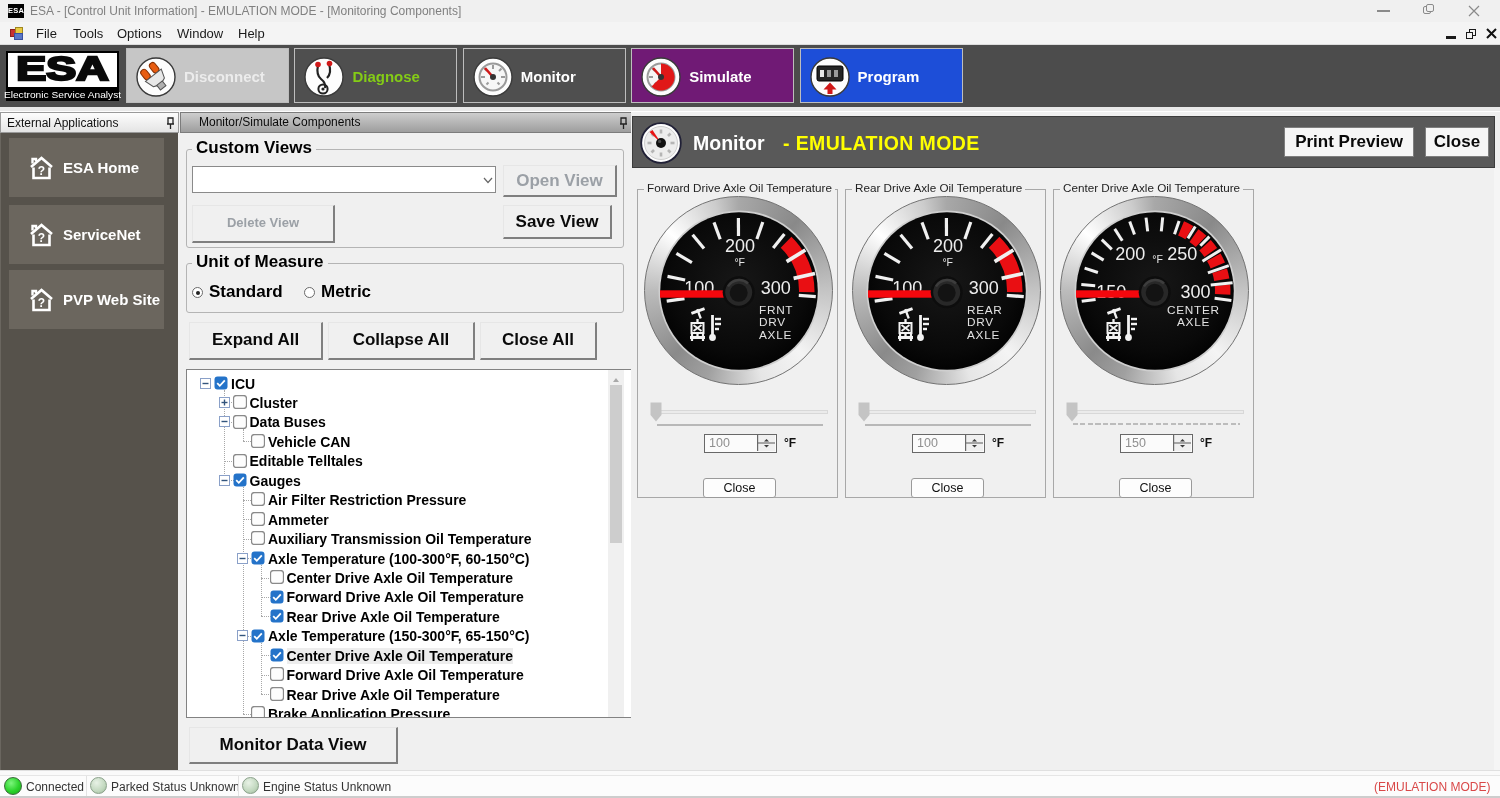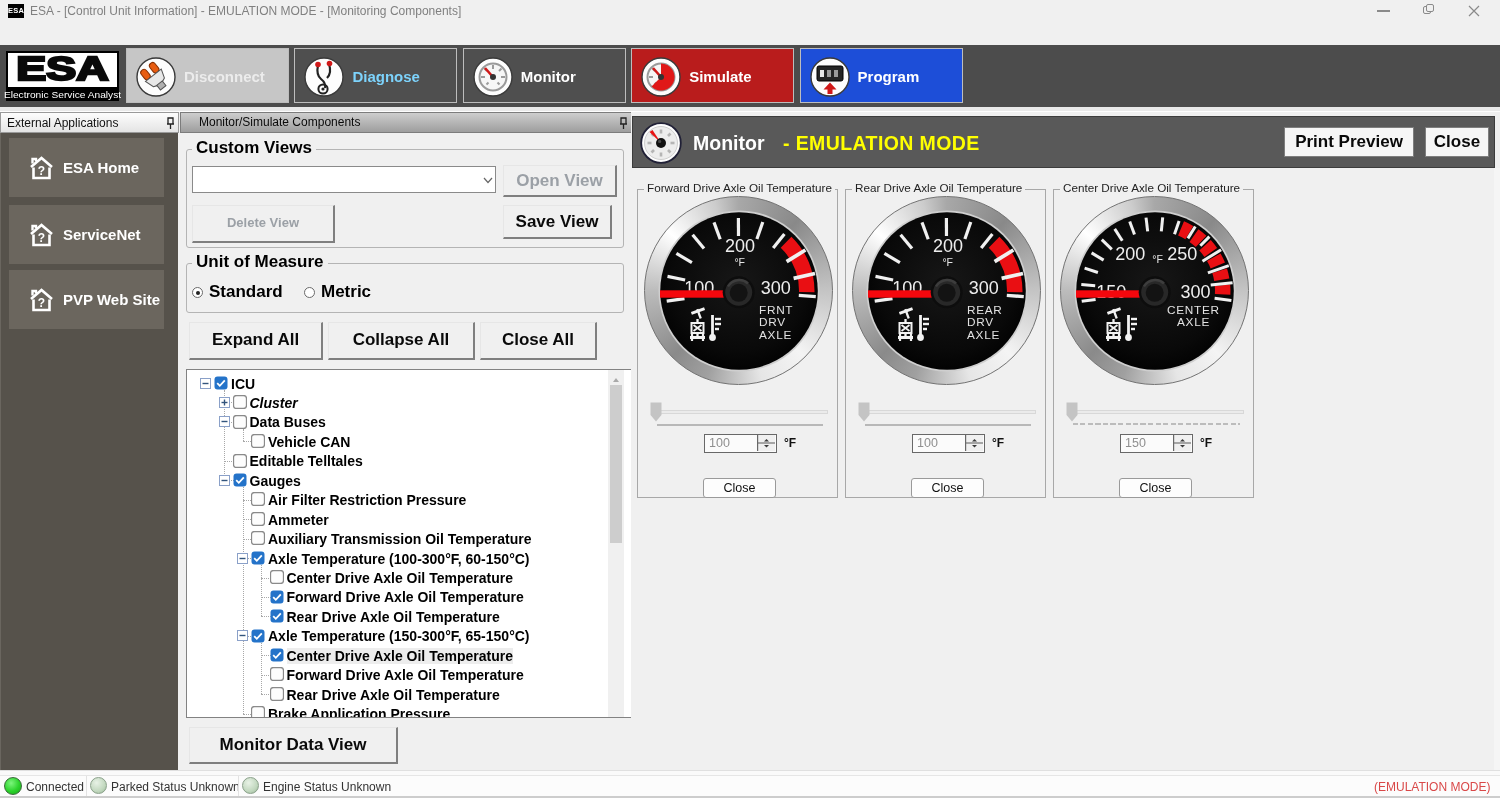--- a/index.html
+++ b/index.html
@@ -16,20 +16,40 @@
 <div class="abs" style="left:0;top:0;width:1500px;height:22px;background:#f0f0f0">
 <div class="abs" style="left:8px;top:4px;width:16px;height:14px;background:#000;color:#fff;font-size:7.5px;font-weight:bold;text-align:center;line-height:14px;letter-spacing:0.3px">ESA</div>
 <div class="abs" style="left:30px;top:4px;font-size:12px;color:#808080">ESA - [Control Unit Information] - EMULATION MODE - [Monitoring Components]</div>
 <div class="abs" style="left:1377px;top:10px;width:13px;height:1.5px;background:#8a8a8a"></div>
 <div class="abs" style="left:1423px;top:6px;width:8px;height:8px;border:1.2px solid #8a8a8a;border-radius:2px"></div>
 <div class="abs" style="left:1426px;top:4px;width:8px;height:8px;border:1.2px solid #8a8a8a;border-radius:2px;background:#f0f0f0"></div>
 <svg class="abs" style="left:1468px;top:5px" width="12" height="12">
         <path d="M1,1 L11,11 M11,1 L1,11" stroke="#8a8a8a" stroke-width="1.2"></path>
       </svg>
 </div>
+<div class="abs" style="left:0;top:22px;width:1500px;height:23px;background:#f4f4f4;border-bottom:1px solid #dcdcdc">
+<div class="abs" style="left:10px;top:5px;width:14px;height:13px">
+ <div class="abs" style="left:0;top:2px;width:7px;height:8px;background:#c83232;border:1px solid #8a2020"></div>
+ <div class="abs" style="left:5px;top:0;width:8px;height:7px;background:#e8c840;border:1px solid #a08820"></div>
+ <div class="abs" style="left:4px;top:6px;width:9px;height:7px;background:#5a78c8;border:1px solid #3a50a0"></div>
+</div>
+<div class="abs" style="left:36px;top:4px;font-size:13px;color:#1a1a1a">File</div>
+<div class="abs" style="left:73px;top:4px;font-size:13px;color:#1a1a1a">Tools</div>
+<div class="abs" style="left:117px;top:4px;font-size:13px;color:#1a1a1a">Options</div>
+<div class="abs" style="left:177px;top:4px;font-size:13px;color:#1a1a1a">Window</div>
+<div class="abs" style="left:238px;top:4px;font-size:13px;color:#1a1a1a">Help</div>
+<div class="abs" style="left:1446px;top:14px;width:10px;height:2.5px;background:#1a1a1a"></div>
+<div class="abs" style="left:1466px;top:7px;width:10px;height:9px">
+ <div class="abs" style="left:2.5px;top:0;width:7px;height:6.5px;border:1.6px solid #1a1a1a"></div>
+ <div class="abs" style="left:0;top:3px;width:7px;height:6.5px;border:1.6px solid #1a1a1a;background:#f4f4f4"></div>
+</div>
+<svg class="abs" style="left:1486px;top:6px" width="11" height="11">
+        <path d="M1,1 L10,10 M10,1 L1,10" stroke="#111" stroke-width="2"></path>
+      </svg>
+</div>
 <div class="abs" style="left:0;top:45px;width:1500px;height:62px;background:#4c4c4c">
 <div class="abs" style="left:6px;top:6px;width:113px;height:50px;background:#000">
 <div class="abs" style="left:2px;top:2px;width:109px;height:34px;background:#fff;text-align:center">
 <div style="font-weight:bold;font-size:34px;line-height:31px;letter-spacing:0;transform:scaleX(1.32);transform-origin:center;color:#0a0a0a;-webkit-text-stroke:2.4px #0a0a0a">ESA</div>
         </div>
 <div class="abs" style="left:0;top:37px;width:113px;height:13px;color:#fff;font-size:9.8px;text-align:center;line-height:13px;white-space:nowrap;transform:scaleX(1.04);transform-origin:center">Electronic Service Analyst</div>
 </div>
 <div class="abs tbbtn" style="left:126.0px;top:3px;width:163px;height:55px;background:#c6c6c6">
 <svg class="abs" style="left:9px;top:7.5px" width="40" height="40">
           <circle cx="20" cy="20" r="19" fill="#fdfdfd" stroke="#3a3a3a" stroke-width="1.4"></circle>
@@ -45,41 +65,41 @@
 <div class="abs tbbtn" style="left:294.4px;top:3px;width:163px;height:55px;background:#4f4f4f">
 <svg class="abs" style="left:9px;top:7.5px" width="40" height="40">
           <circle cx="20" cy="20" r="19" fill="#fdfdfd" stroke="#3a3a3a" stroke-width="1.4"></circle>
           <path d="M14,8 Q12,18 17,22 Q22,26 21,31" fill="none" stroke="#222" stroke-width="2.2"></path>
           <path d="M25,7 Q28,16 23,21" fill="none" stroke="#222" stroke-width="2.2"></path>
           <circle cx="14" cy="7.5" r="2.8" fill="#d01818"></circle>
           <circle cx="25.5" cy="6.5" r="2.8" fill="#d01818"></circle>
           <circle cx="19" cy="32" r="4.6" fill="none" stroke="#222" stroke-width="2"></circle>
           <circle cx="19" cy="32" r="1.6" fill="#222"></circle>
         </svg>
-<div class="abs" style="left:57px;top:19px;color:#7dd3fc">Diagnose</div>
+<div class="abs" style="left:57px;top:19px;color:#84cc16">Diagnose</div>
       </div>
 <div class="abs tbbtn" style="left:462.8px;top:3px;width:163px;height:55px;background:#4f4f4f">
 <svg class="abs" style="left:9px;top:7.5px" width="40" height="40">
           <circle cx="20" cy="20" r="19" fill="#fdfdfd" stroke="#3a3a3a" stroke-width="1.4"></circle>
           <circle cx="20" cy="20" r="13.5" fill="#f6f6f6" stroke="#9a9a9a" stroke-width="2"></circle>
           <g stroke="#9a9a9a" stroke-width="2">
             <line x1="20" y1="8" x2="20" y2="12"></line>
             <line x1="28.5" y1="11.5" x2="26" y2="14"></line>
             <line x1="32" y1="20" x2="28" y2="20"></line>
             <line x1="11.5" y1="11.5" x2="14" y2="14"></line>
             <line x1="8" y1="20" x2="12" y2="20"></line>
             <line x1="26.5" y1="27.5" x2="24.5" y2="25.5"></line>
             <line x1="13.5" y1="27.5" x2="15.5" y2="25.5"></line>
           </g>
           <line x1="20" y1="20" x2="12" y2="11" stroke="#d01818" stroke-width="2.6"></line>
           <circle cx="20" cy="20" r="3" fill="#333"></circle>
         </svg>
 <div class="abs" style="left:57px;top:19px;color:#fff">Monitor</div>
       </div>
-<div class="abs tbbtn" style="left:631.2px;top:3px;width:163px;height:55px;background:#b91c1c">
+<div class="abs tbbtn" style="left:631.2px;top:3px;width:163px;height:55px;background:#701a75">
 <svg class="abs" style="left:9px;top:7.5px" width="40" height="40">
           <circle cx="20" cy="20" r="19" fill="#fdfdfd" stroke="#3a3a3a" stroke-width="1.4"></circle>
           <circle cx="20" cy="20" r="13.5" fill="#f6f6f6" stroke="#9a9a9a" stroke-width="2"></circle>
           <g stroke="#9a9a9a" stroke-width="2">
             <line x1="11.5" y1="11.5" x2="14" y2="14"></line>
             <line x1="8" y1="20" x2="12" y2="20"></line>
             <line x1="13.5" y1="27.5" x2="15.5" y2="25.5"></line>
           </g>
           <path d="M20,20 L20,6.5 A13.5,13.5 0 1 1 10.5,29.5 Z" fill="#e01818"></path>
           <line x1="20" y1="20" x2="12" y2="11" stroke="#d01818" stroke-width="2.6"></line>
@@ -193,21 +213,21 @@
           </svg></div>
 <div class="abs trtxt" style="left:44.0px;top:5.5px;">ICU</div>
 <svg class="abs" style="left:31.5px;top:26.95px" width="11" height="11">
           <rect x="0.5" y="0.5" width="10" height="10" fill="#fff" stroke="#8aa0c8" stroke-width="1"></rect>
           <line x1="2.5" y1="5.5" x2="8.5" y2="5.5" stroke="#33557d" stroke-width="1.4"></line>
           <line x1="5.5" y1="2.5" x2="5.5" y2="8.5" stroke="#33557d" stroke-width="1.4"></line>
         </svg>
 <div class="abs" style="left:45.5px;top:25.15px"><svg width="14" height="14" viewBox="0 0 14 14">
             <rect x="0.5" y="0.5" width="13" height="13" rx="3" fill="#fdfdfd" stroke="#8a8a8a" stroke-width="1.3"></rect>
           </svg></div>
-<div class="abs trtxt" style="left:62.5px;top:24.95px;font-style:italic;">Cluster</div>
+<div class="abs trtxt" style="left:62.5px;top:24.95px;">Cluster</div>
 <svg class="abs" style="left:31.5px;top:46.4px" width="11" height="11">
           <rect x="0.5" y="0.5" width="10" height="10" fill="#fff" stroke="#8aa0c8" stroke-width="1"></rect>
           <line x1="2.5" y1="5.5" x2="8.5" y2="5.5" stroke="#33557d" stroke-width="1.4"></line>
         </svg>
 <div class="abs" style="left:45.5px;top:44.6px"><svg width="14" height="14" viewBox="0 0 14 14">
             <rect x="0.5" y="0.5" width="13" height="13" rx="3" fill="#fdfdfd" stroke="#8a8a8a" stroke-width="1.3"></rect>
           </svg></div>
 <div class="abs trtxt" style="left:62.5px;top:44.4px;">Data Buses</div>
 <div class="abs" style="left:64.0px;top:64.05px"><svg width="14" height="14" viewBox="0 0 14 14">
             <rect x="0.5" y="0.5" width="13" height="13" rx="3" fill="#fdfdfd" stroke="#8a8a8a" stroke-width="1.3"></rect>

